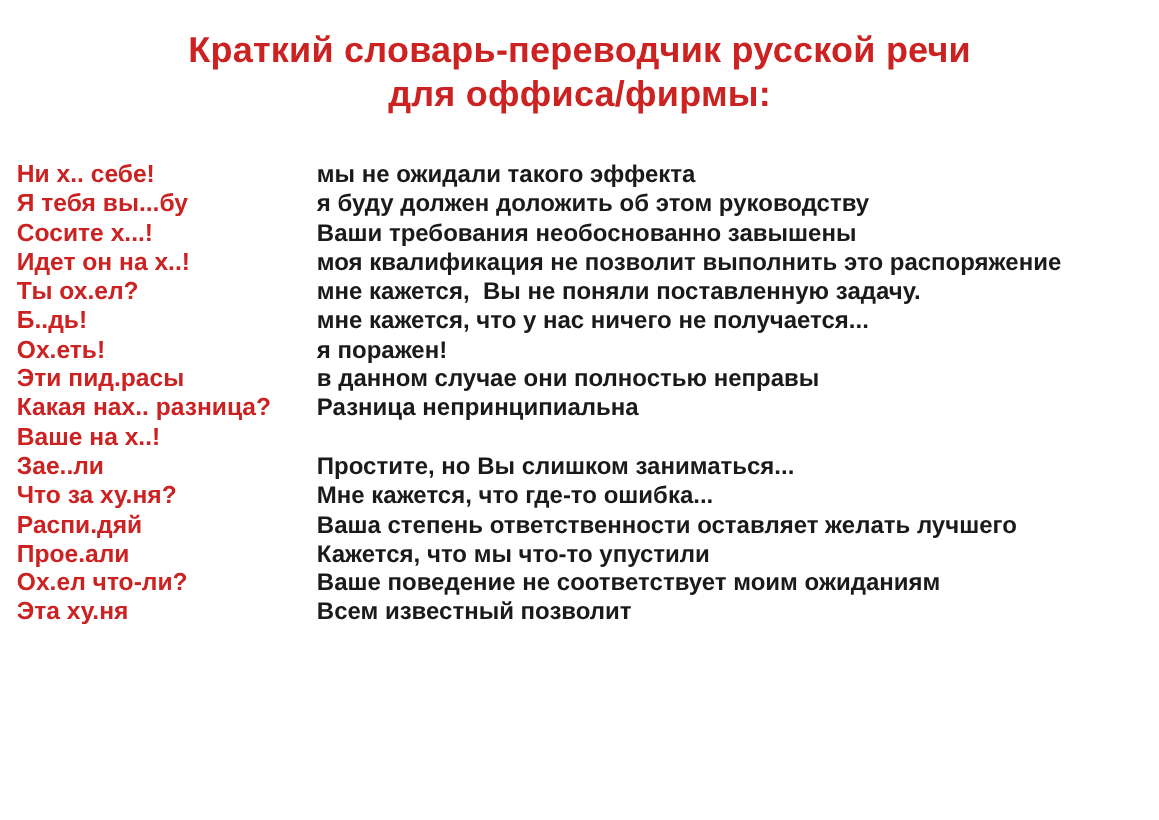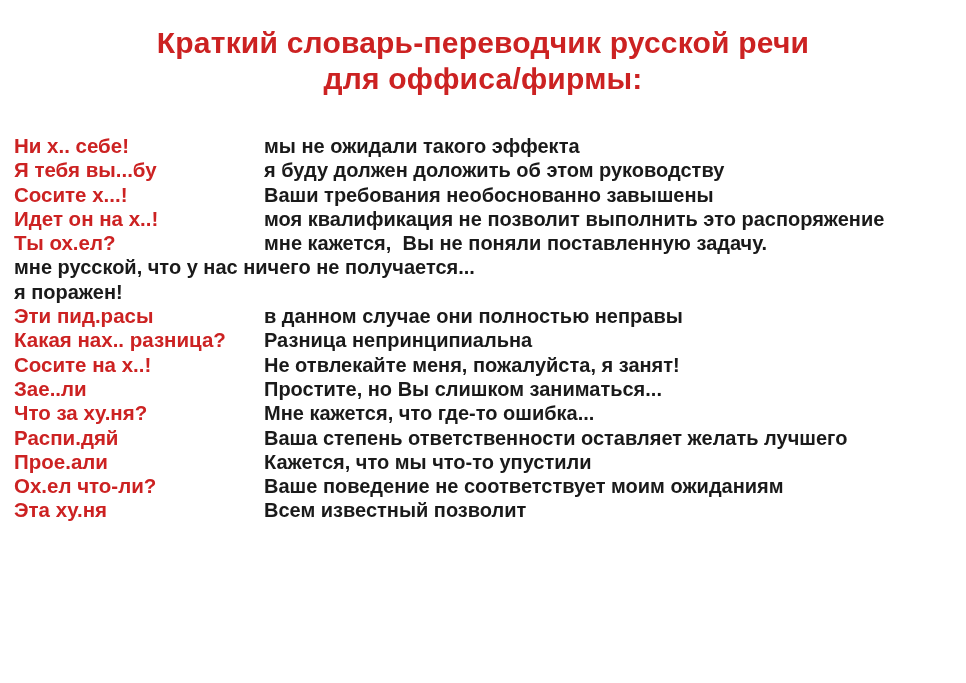--- a/index.html
+++ b/index.html
@@ -81,36 +81,37 @@
       </div>
       <div class="row">
         <div class="slang">Идет он на х..!</div>
         <div class="translation">моя квалификация не позволит выполнить это распоряжение</div>
       </div>
       <div class="row">
         <div class="slang">Ты ох.ел?</div>
         <div class="translation">мне кажется,  Вы не поняли поставленную задачу.</div>
       </div>
       <div class="row">
-        <div class="translation">мне русской, что у нас ничего не получается...</div>
+        <div class="slang">Б..дь!</div>
+        <div class="translation">мне кажется, что у нас ничего не получается...</div>
       </div>
       <div class="row">
+        <div class="slang">Ох.еть!</div>
         <div class="translation">я поражен!</div>
       </div>
       <div class="row">
         <div class="slang">Эти пид.расы</div>
         <div class="translation">в данном случае они полностью неправы</div>
       </div>
       <div class="row">
         <div class="slang">Какая нах.. разница?</div>
         <div class="translation">Разница непринципиальна</div>
       </div>
       <div class="row">
-        <div class="slang">Сосите на х..!</div>
-        <div class="translation">Не отвлекайте меня, пожалуйста, я занят!</div>
+        <div class="slang">Ваше на х..!</div>
       </div>
       <div class="row">
         <div class="slang">Зае..ли</div>
         <div class="translation">Простите, но Вы слишком заниматься...</div>
       </div>
       <div class="row">
         <div class="slang">Что за ху.ня?</div>
         <div class="translation">Мне кажется, что где-то ошибка...</div>
       </div>
       <div class="row">

